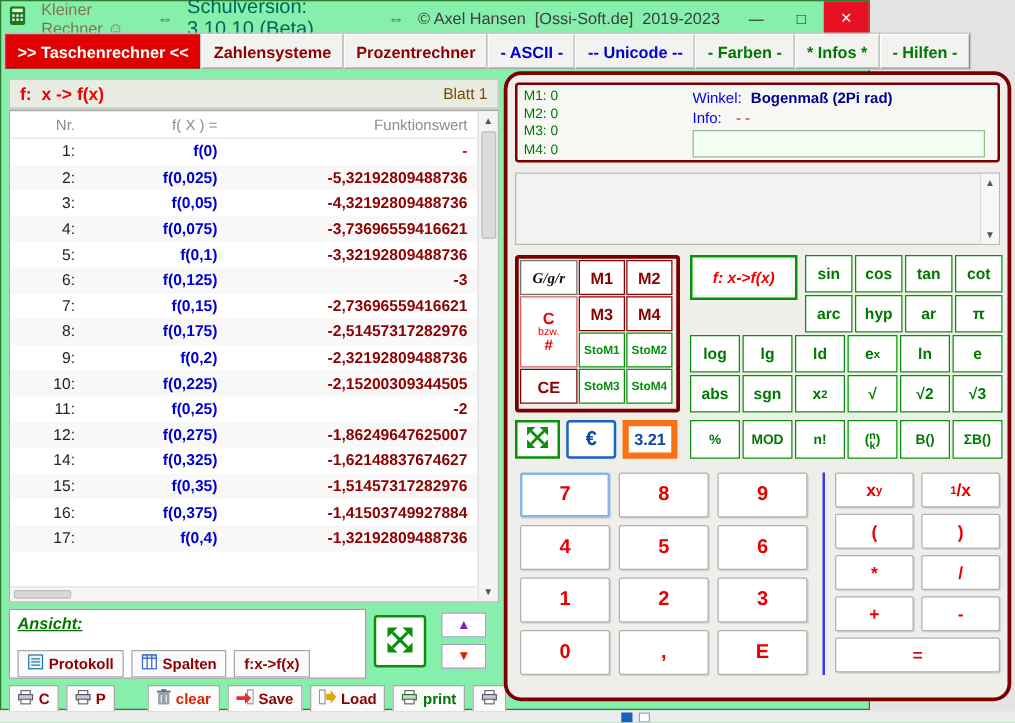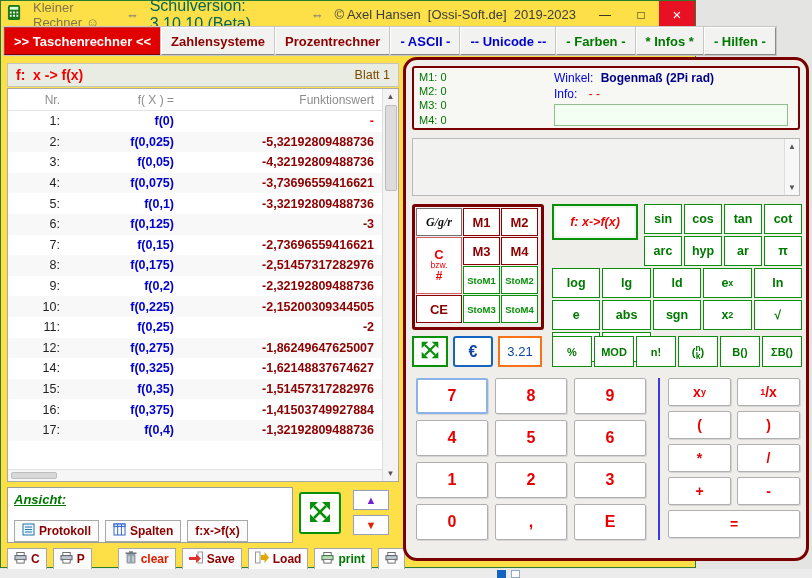--- a/index.html
+++ b/index.html
@@ -1,18 +1,18 @@
 <!DOCTYPE html>
 <html><head>
 <meta charset="utf-8">
 <style>
   *{margin:0;padding:0;box-sizing:border-box;}
   html,body{width:812px;height:578px;}
   body{font-family:"Liberation Sans",sans-serif;background:#e4e4e2;overflow:hidden;position:relative;}
-  .window{position:absolute;left:0;top:0;width:696px;height:568px;background:#fde047;border:1px solid #2f7d2f;}
+  .window{position:absolute;left:0;top:0;width:696px;height:568px;background:#86efac;border:1px solid #2f7d2f;}
 
   
   .titlebar{position:absolute;left:0;top:0;width:100%;height:27px;display:flex;align-items:center;gap:11px;padding-left:6px;}
   .title-text{color:#7f7649;font-size:13px;}
   .tb-sep{color:#5a5a8a;font-size:13px;}
   .tb-version{color:#00665a;font-size:16px;}
   .tb-copy{color:#3c3c3c;font-size:13px;white-space:pre;}
   .win-controls{margin-left:auto;display:flex;height:100%;}
   .wc{width:36px;height:100%;border:none;background:transparent;font-size:12px;color:#222;display:flex;align-items:center;justify-content:center;cursor:pointer;font-family:inherit;}
   .wc.close{background:#e81123;color:#fff;font-size:15px;}
@@ -89,29 +89,29 @@
   .mb-c .c2{font-size:8.5px;font-weight:normal;}
   .mb-c .c3{font-size:12px;font-weight:bold;}
   .mb-sto{border:1px solid #089008;color:#089008;font-size:9.5px;}
   .mb-ce{border:1px solid #8b0000;color:#8b0000;font-size:13px;}
 
   .mode-display{position:absolute;left:146px;top:144px;width:86px;height:36px;background:#fff;border:2px solid #089008;box-shadow:inset 0 0 0 2px #eef7ee;display:flex;align-items:center;justify-content:center;color:#f00000;font-weight:bold;font-style:italic;font-size:12.5px;}
 
   .trig-grid{position:absolute;left:238px;top:144px;width:158px;display:grid;grid-template-columns:repeat(4,1fr);grid-auto-rows:30px;gap:2px;}
   .fn-btn{background:#fff;border:1px solid #089008;color:#007800;font-weight:bold;font-size:12.5px;display:flex;align-items:center;justify-content:center;cursor:pointer;font-family:inherit;}
   .fn-btn sup{font-size:9px;line-height:8px;}
-  .sci-grid{position:absolute;left:146px;top:208px;width:250px;display:grid;grid-template-columns:repeat(5,1fr);grid-auto-rows:30px;gap:2px;}
+  .sci-grid{position:absolute;left:146px;top:208px;width:250px;display:grid;grid-template-columns:repeat(6,1fr);grid-auto-rows:30px;gap:2px;}
   .sym-grid{position:absolute;left:146px;top:276px;width:250px;display:grid;grid-template-columns:repeat(6,1fr);grid-auto-rows:31px;gap:2px;}
   .sym-grid .fn-btn{font-size:11px;}
   .stack{display:inline-flex;flex-direction:column;font-size:8.5px;line-height:8px;font-weight:bold;}
 
   .cur-group{position:absolute;left:6px;top:276px;display:flex;gap:5px;align-items:center;}
   .expand-btn2{width:36px;height:31px;border:2px solid #089008;background:#fff;display:flex;align-items:center;justify-content:center;cursor:pointer;}
   .euro-btn{width:40px;height:31px;border:2px solid #1565c0;border-radius:3px;background:#fff;color:#0d47a1;font-weight:bold;font-size:16px;display:flex;align-items:center;justify-content:center;cursor:pointer;font-family:inherit;}
-  .rate-btn{width:44px;height:31px;border:2px solid #f97316;background:#fff;color:#0d47a1;font-weight:normal;font-size:13px;display:flex;align-items:center;justify-content:center;cursor:pointer;font-family:inherit;}
+  .rate-btn{width:44px;height:31px;border:5px solid #f97316;background:#fff;color:#0d47a1;font-weight:bold;font-size:13px;display:flex;align-items:center;justify-content:center;cursor:pointer;font-family:inherit;}
 
   .numpad{position:absolute;left:10px;top:318px;width:232px;display:grid;grid-template-columns:repeat(3,72px);grid-auto-rows:36px;gap:6px 7px;}
   .num-btn{background:#fff;border:1px solid #b0b0b0;box-shadow:1px 1px 0 #d5d5d5;color:#e80000;font-weight:bold;font-size:16px;display:flex;align-items:center;justify-content:center;cursor:pointer;border-radius:2px;font-family:inherit;}
   .numpad .num-btn:nth-of-type(1){border:2px solid #8ab4e8;}
   .vdivider{position:absolute;left:252px;top:318px;width:2px;height:162px;background:#3a3ae0;}
   .ops{position:absolute;left:262px;top:318px;width:132px;display:grid;grid-template-columns:repeat(2,63px);grid-auto-rows:28px;gap:5px 6px;}
   .op-btn{background:#fff;border:1px solid #b0b0b0;box-shadow:1px 1px 0 #d5d5d5;color:#e80000;font-weight:bold;font-size:14px;display:flex;align-items:center;justify-content:center;cursor:pointer;border-radius:2px;font-family:inherit;}
   .op-btn sup{font-size:9px;line-height:8px;}
   .op-eq{grid-column:1/3;}
 

